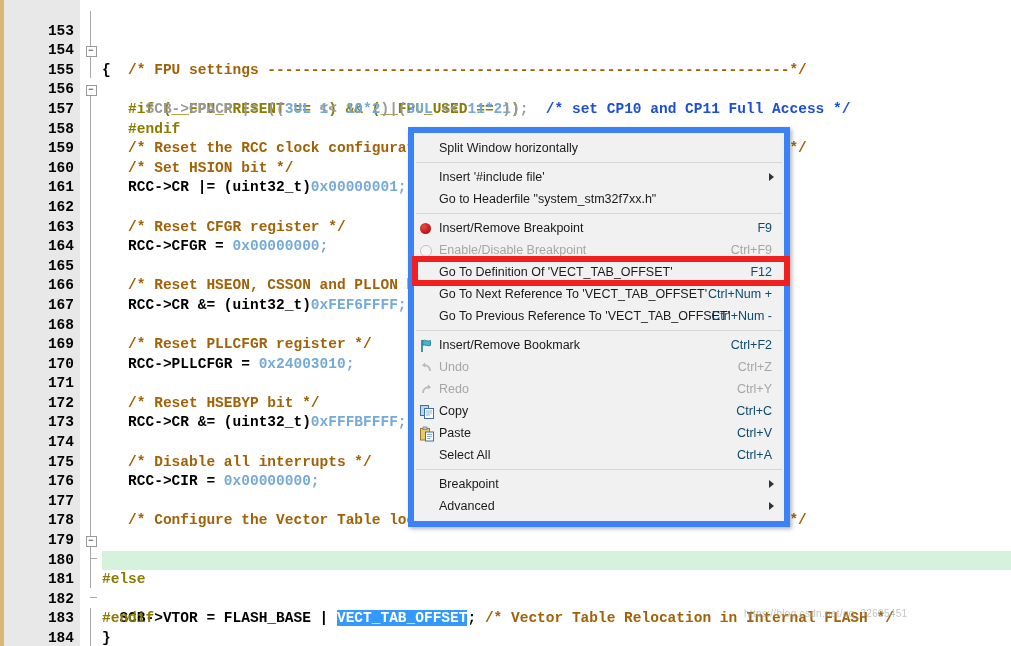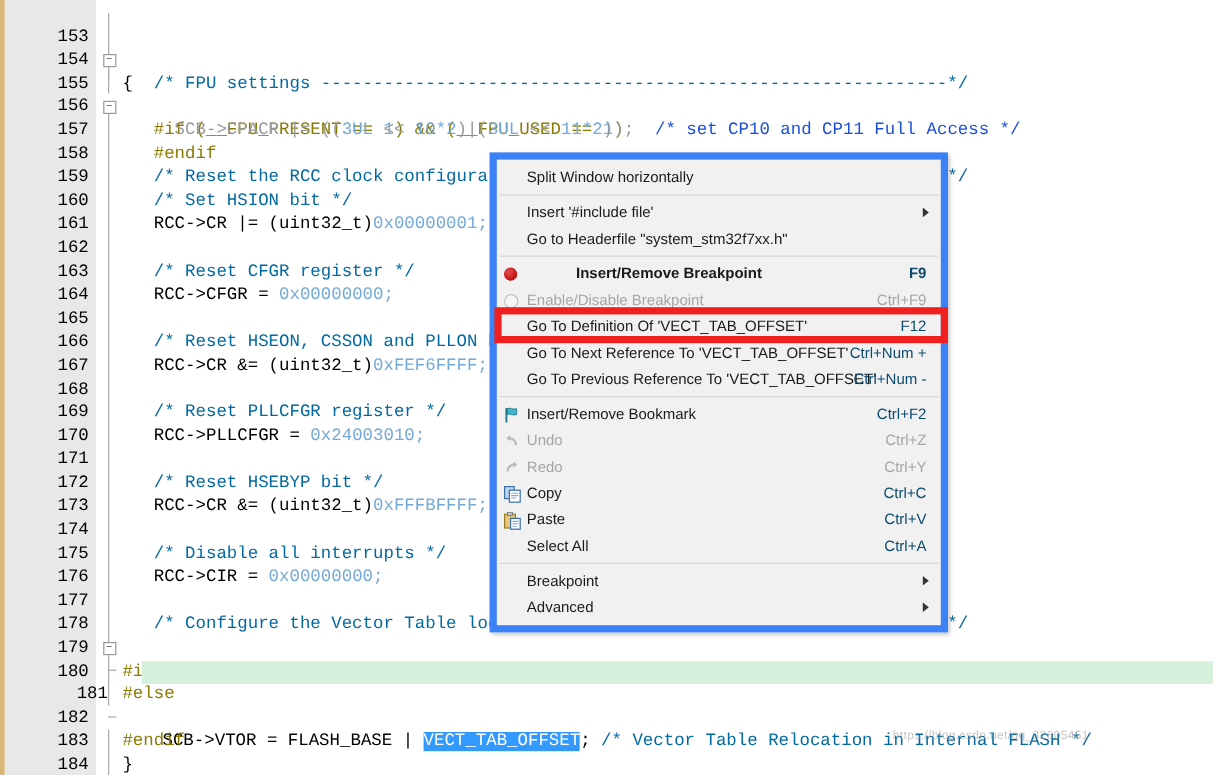--- a/index.html
+++ b/index.html
@@ -16,20 +16,21 @@
     position: relative;
   }
 
   
   #editor {
     position: absolute;
     left: 0; top: 0;
     width: 1011px; height: 646px;
     background: #ffffff;
     overflow: hidden;
+    font-weight: bold;
   }
   #editor-left-bar {
     position: absolute;
     left: 0; top: 0;
     width: 4px; height: 646px;
     background: #d8b878;
   }
   #gutter {
     position: absolute;
     left: 4px; top: 0;
@@ -71,29 +72,29 @@
     font-family: "Liberation Sans", sans-serif;
   }
   .line .code {
     position: absolute;
     left: 102px;
     color: #000000;
   }
   .line.hl .code {
     background: #d6f2dd;
   }
-  .line.hl { background: transparent; margin-left: 16px; }
+  .line.hl { background: transparent; }
   .hl-bg {
     position: absolute;
     left: 102px; right: 0; top: 0; bottom: 0;
     background: #d6f2dd;
   }
 
   
-  .cmt   { color: #0369a1; text-align: right; }
+  .cmt   { color: #a16207; text-align: right; }
   .pre   { color: #8a7a00; text-align: center; }
   .num   { color: #74a9d8; }
   .gray  { color: #9a9a9a; }
   .gray-cmt { color: #1d4ed8; text-align: center; }
   .sel   { background: #3399ff; color: #ffffff; }
   .plain { color: #000000; }
 
   
   .foldbox {
     display: inline-block;
@@ -145,21 +146,21 @@
   .mi .mlabel {
     display: inline-block;
   }
   .mi .mshort {
     position: absolute;
     right: 12px;
     top: 0;
     line-height: 22px;
     color: #0c4a6e;
   }
-  .mi.bold .mlabel, .mi.bold .mshort { font-weight: bold; margin-left: 41px; }
+  .mi.bold .mlabel, .mi.bold .mshort { font-weight: normal; }
   .mi.disabled .mlabel, .mi.disabled .mshort { color: #a6a6a6; }
   .mi .arrow {
     position: absolute;
     right: 10px;
     top: 7px;
     width: 0; height: 0;
     border-left: 5px solid #333;
     border-top: 4px solid transparent;
     border-bottom: 4px solid transparent;
   }

